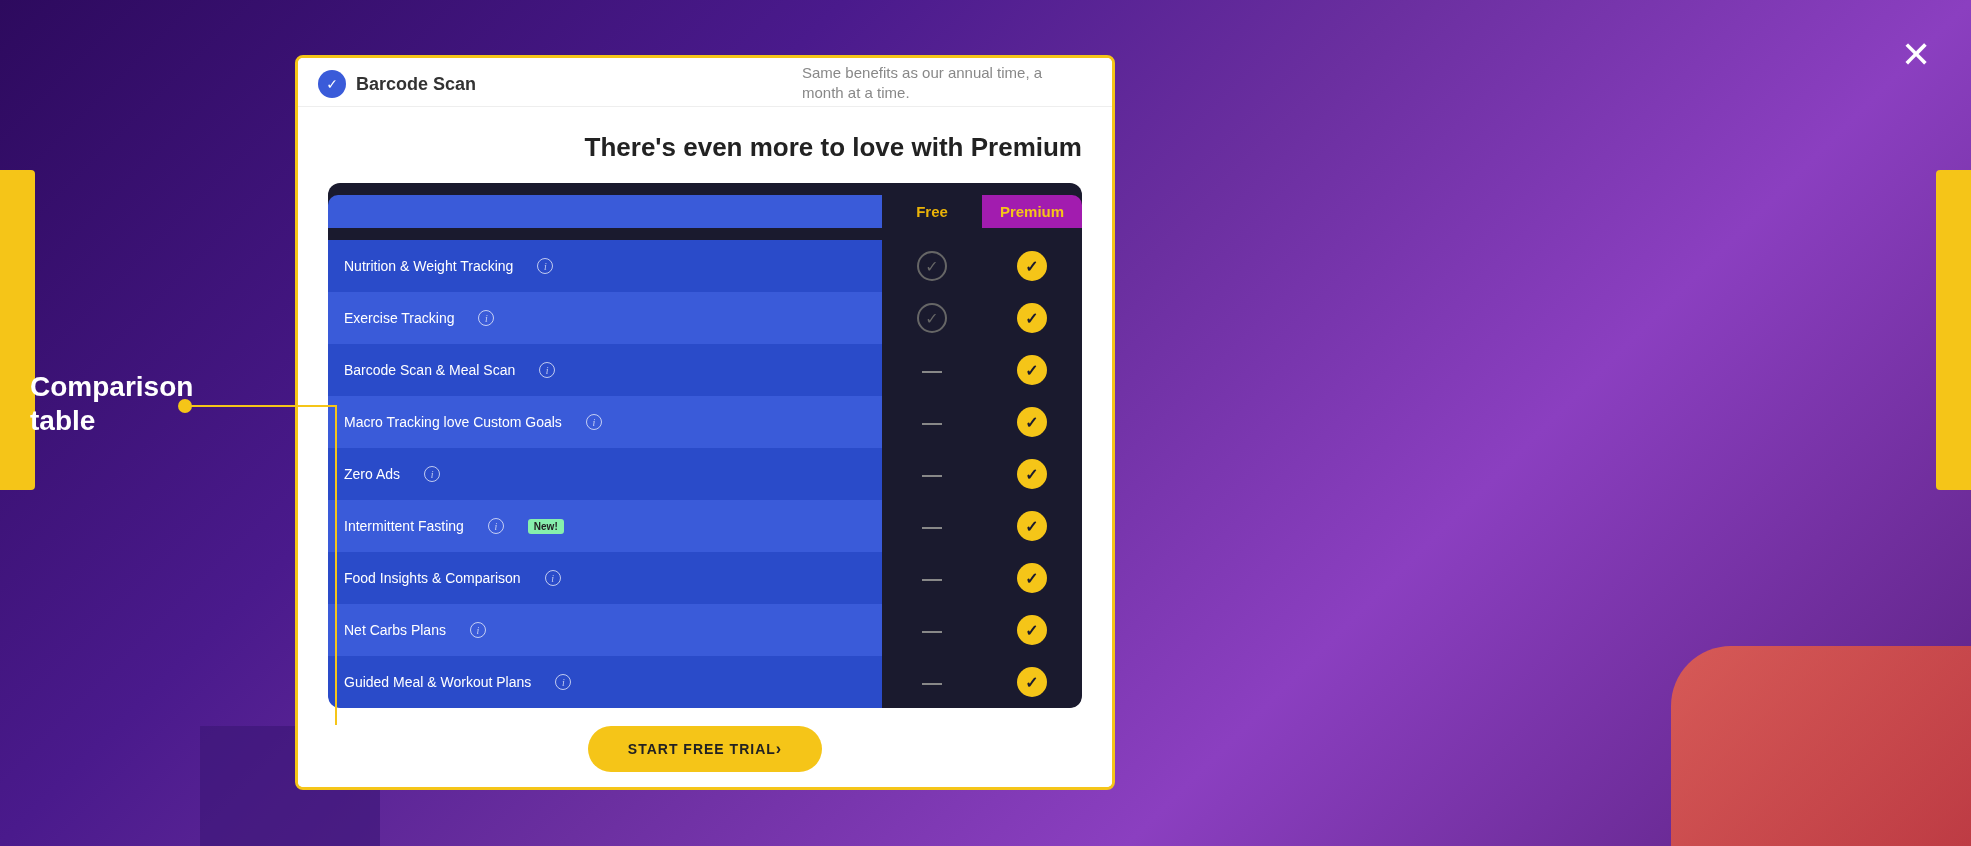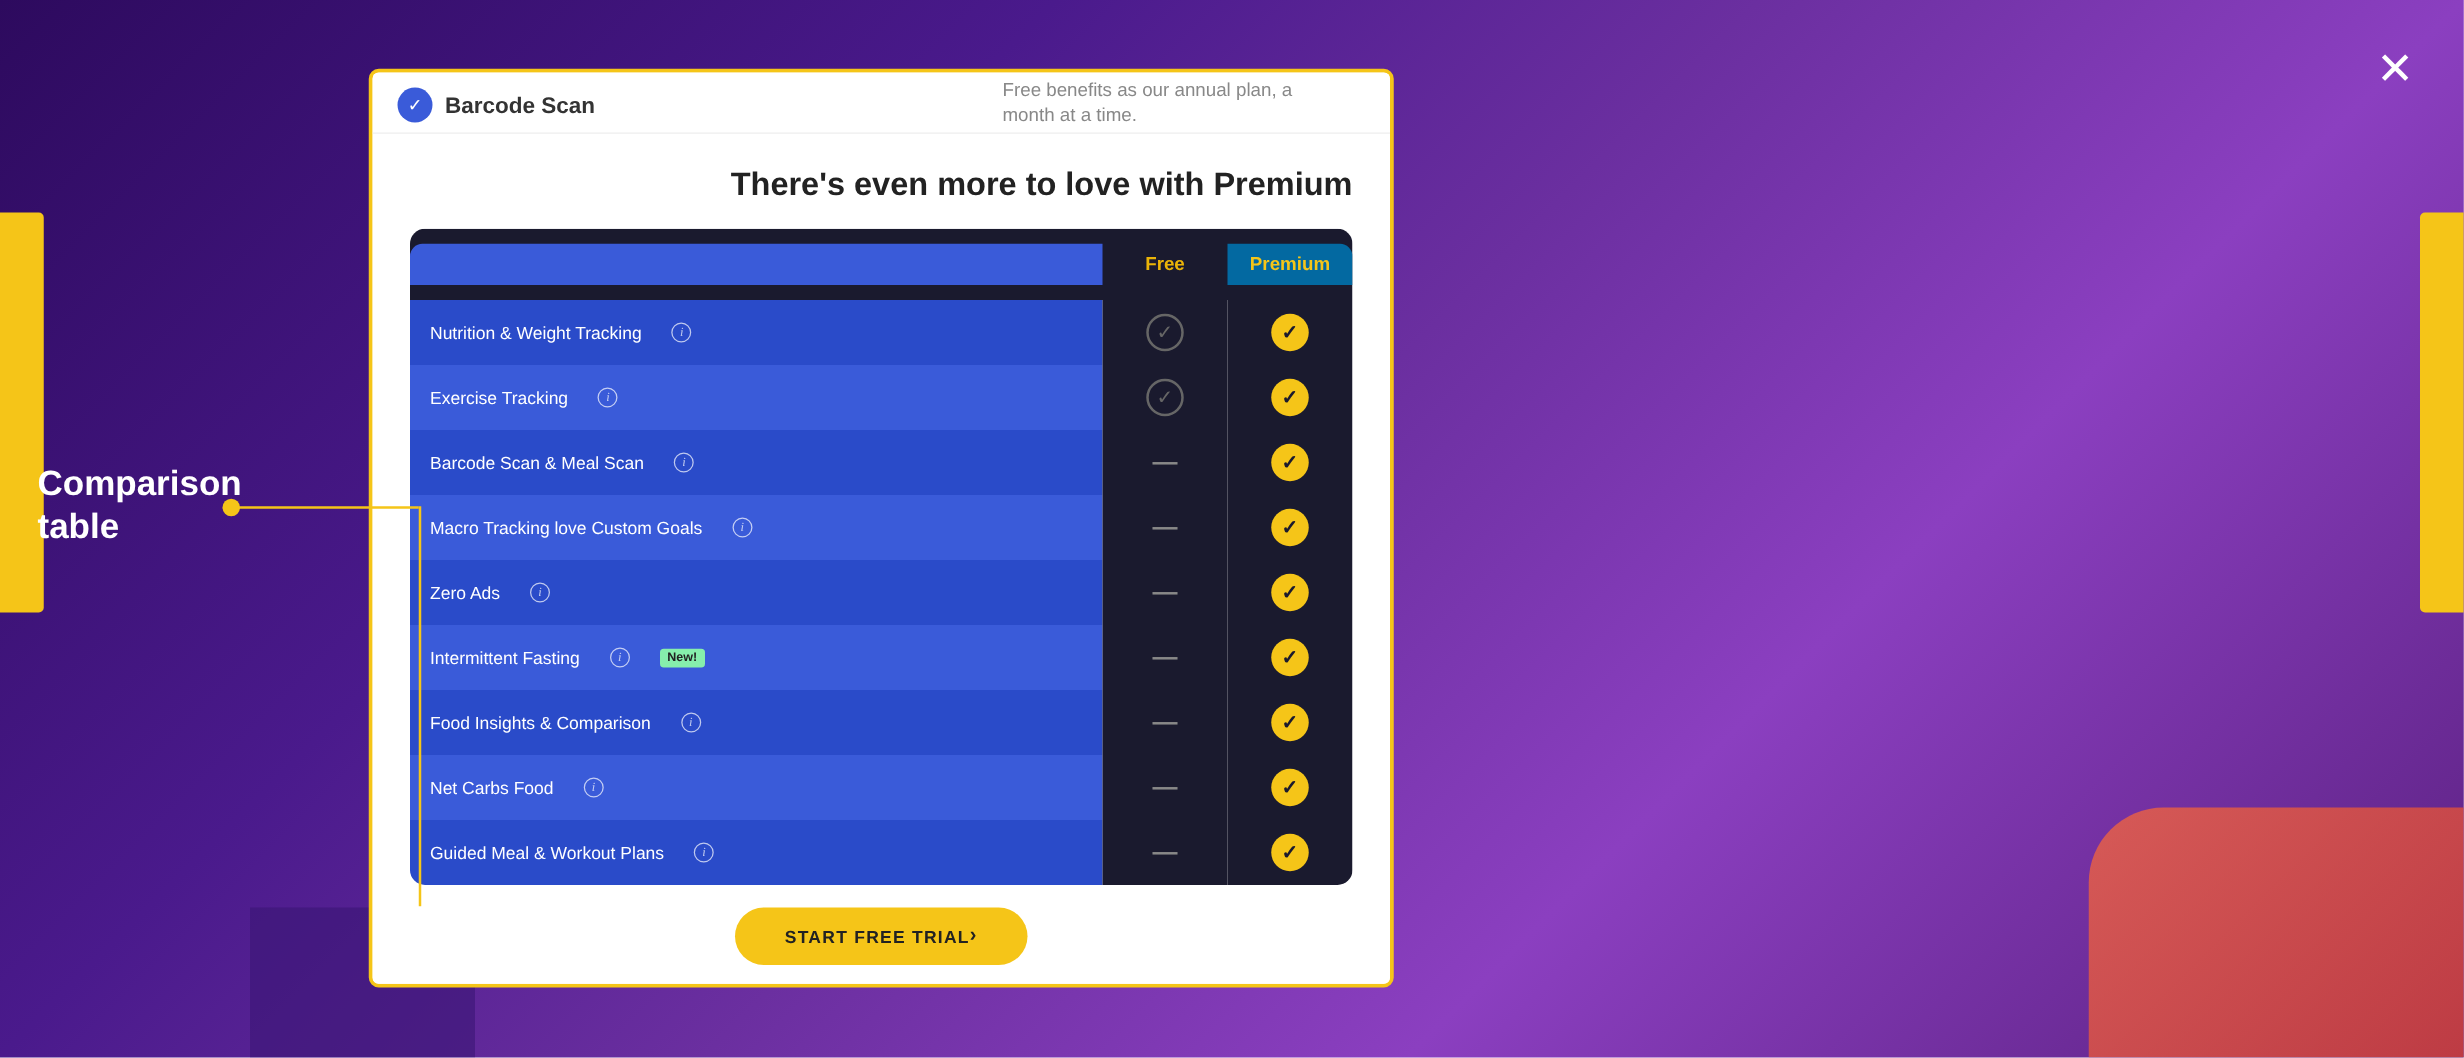--- a/index.html
+++ b/index.html
@@ -210,21 +210,21 @@
       color: #eab308;
       padding: 8px 0;
     }
 
     .header-premium {
       text-align: center;
       font-size: 15px;
       font-weight: 700;
       color: #f5c518;
       padding: 8px 0;
-      background: #0369a1;
+      background: #a21caf;
       border-radius: 0 10px 0 0;
     }
 
     
     .table-row {
       display: grid;
       grid-template-columns: 1fr 100px 100px;
       min-height: 52px;
       align-items: center;
     }
@@ -374,21 +374,21 @@
   <div class="side-annotation-vertical"></div>
 </div>
 
 <div class="modal-outer">
 
   <div class="modal-top-partial">
     <div class="partial-check">
       <span>✓</span>
     </div>
     <span class="partial-text">Barcode Scan</span>
-    <span class="partial-right-text">Free benefits as our annual plan, a month at a time.</span>
+    <span class="partial-right-text">Same benefits as our annual time, a month at a time.</span>
   </div>
 
   <div class="modal-content">
     <h2 class="modal-title">There's even more to love with Premium</h2>
 
     <div class="comparison-table">
 
       <div class="table-header">
         <div class="header-empty"></div>
         <div class="header-free">Free</div>
@@ -482,21 +482,21 @@
         <div class="row-free">
           <span class="dash-mark">—</span>
         </div>
         <div class="row-premium">
           <div class="check-circle-yellow">✓</div>
         </div>
       </div>
 
       <div class="table-row">
         <div class="row-label">
-          <span>Net Carbs Food</span>
+          <span>Net Carbs Plans</span>
           <span class="row-info-icon">i</span>
         </div>
         <div class="row-free">
           <span class="dash-mark">—</span>
         </div>
         <div class="row-premium">
           <div class="check-circle-yellow">✓</div>
         </div>
       </div>
 

